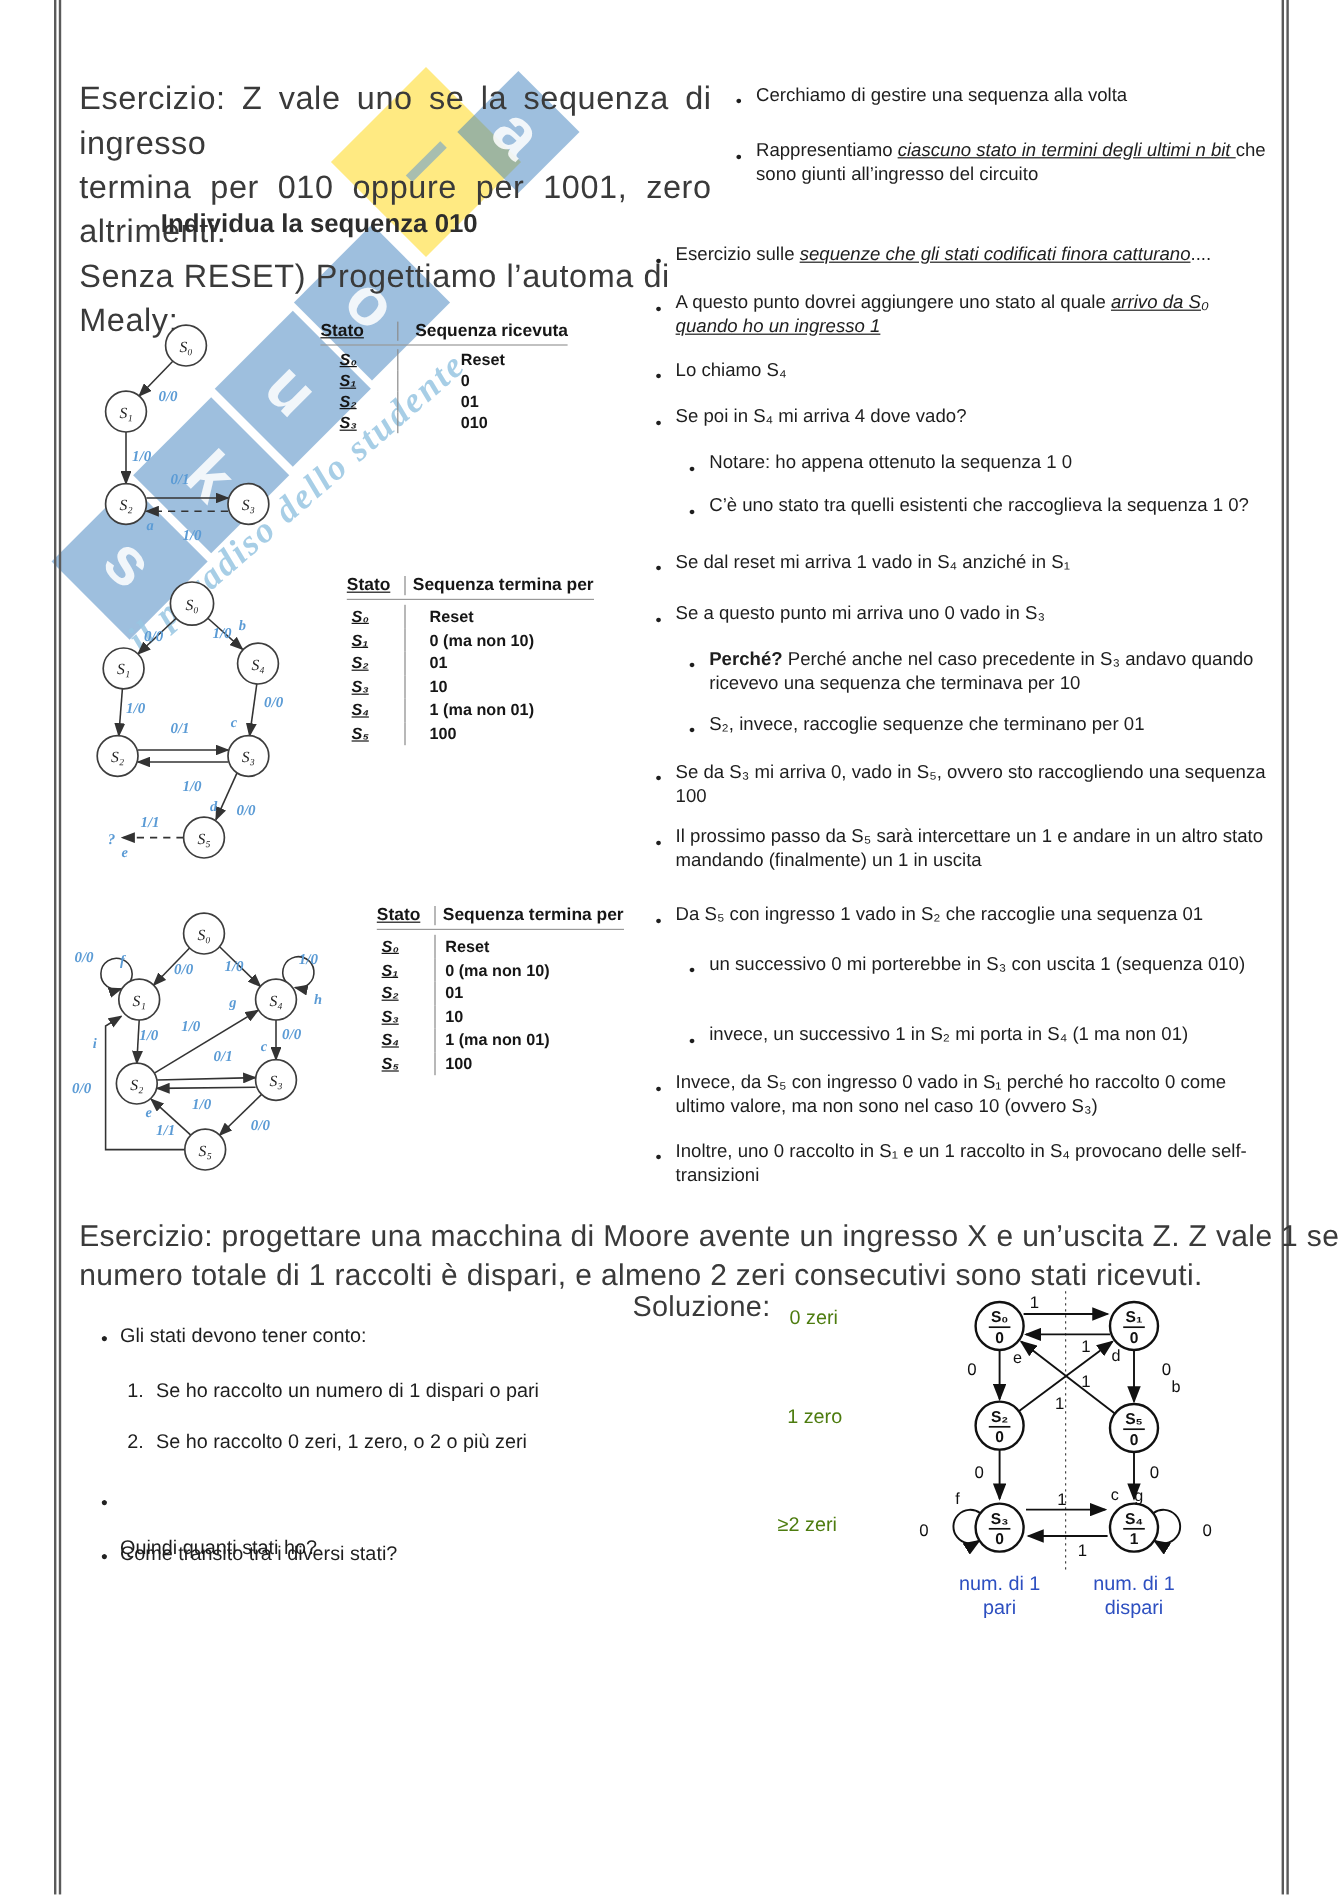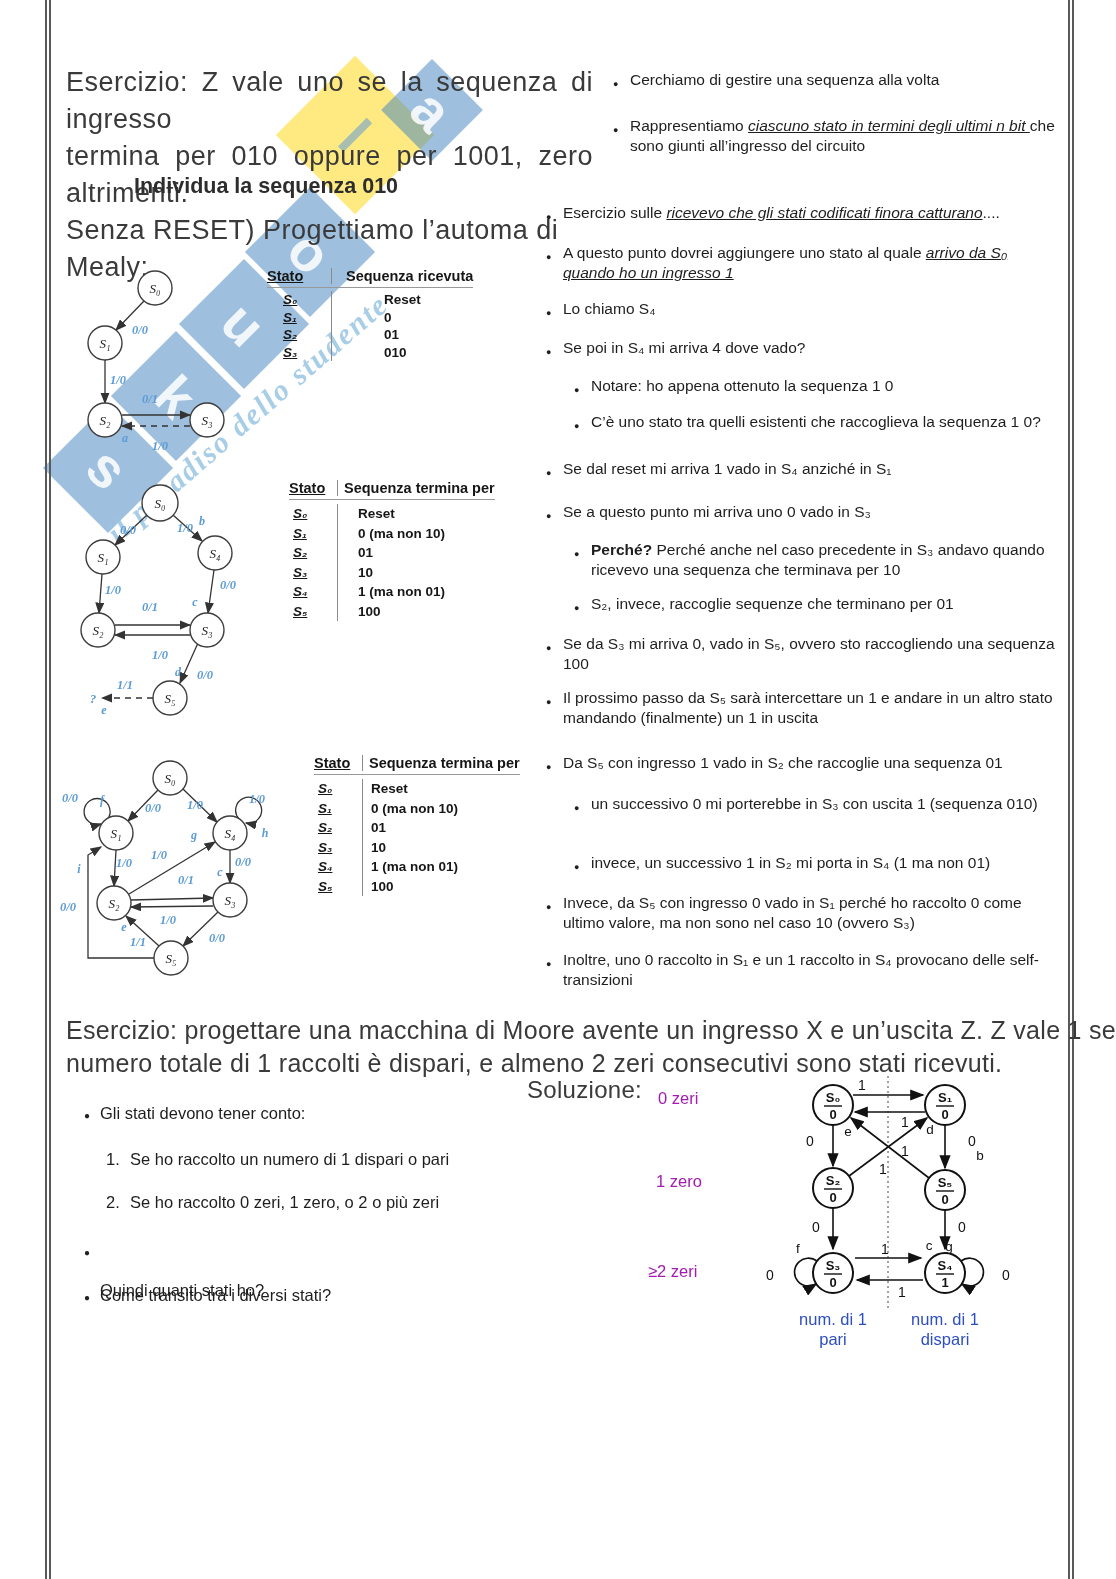--- a/index.html
+++ b/index.html
@@ -31,21 +31,21 @@
   
   .tbl{position:absolute;font-family:"Liberation Sans","DejaVu Sans",sans-serif;color:#161616;}
   .tbl .th{display:flex;font-weight:bold;font-size:14.5px;padding-bottom:3px;border-bottom:1.5px solid #999;}
   .tbl .trow{display:flex;font-weight:bold;font-size:13.5px;}
   .tc1,.th1{flex:0 0 auto;border-right:1.5px solid #8a8a8a;text-decoration:underline;}
   .tstate{font-style:italic;}
   
   .bottext{position:absolute;left:66px;font-size:25px;color:#3a3a3a;letter-spacing:0.3px;white-space:nowrap;}
   .bblt{position:absolute;font-size:16.5px;color:#1e1e1e;}
   .bdot{position:absolute;font-size:10px;}
-  .bluelbl{position:absolute;font-size:16.5px;color:#a21caf;}
+  .bluelbl{position:absolute;font-size:16.5px;color:#4d7c0f;}
   
   .st{font:italic 13px "Liberation Serif","DejaVu Serif",serif;fill:#222;}
   .lbl{font:italic bold 12.5px "Liberation Serif","DejaVu Serif",serif;fill:#5b9bd5;}
   .ltr{font:italic bold 12px "Liberation Serif","DejaVu Serif",serif;fill:#5b9bd5;}
   .mst{font:bold 13px "Liberation Sans",sans-serif;fill:#111;}
   .mnum{font:14px "Liberation Sans",sans-serif;fill:#111;}
   .mltr{font:13.5px "Liberation Sans",sans-serif;fill:#111;}
   .mcap{font:16.5px "Liberation Sans",sans-serif;fill:#2d4fc0;}
   svg{position:absolute;overflow:visible;}
   .edge{stroke:#333;stroke-width:1.3;fill:none;}
@@ -95,21 +95,21 @@
   <div class="blt l0" style="top:70px">
       <span class="dot">●</span>
       <span class="bt">Cerchiamo di gestire una sequenza alla volta</span>
     </div>
   <div class="blt l0" style="top:116px">
       <span class="dot">●</span>
     <span class="bt"><span>Rappresentiamo </span><span class="u-i">ciascuno stato in termini degli ultimi n bit </span><span>che sono giunti all’ingresso del circuito</span></span>
     </div>
   <div class="blt l1" style="top:203px">
       <span class="dot">●</span>
-    <span class="bt"><span>Esercizio sulle </span><span class="u-i">ricevevo che gli stati codificati finora catturano</span><span>....</span></span>
+    <span class="bt"><span>Esercizio sulle </span><span class="u-i">sequenze che gli stati codificati finora catturano</span><span>....</span></span>
     </div>
   <div class="blt l1" style="top:243px">
       <span class="dot">●</span>
     <span class="bt"><span>A questo punto dovrei aggiungere uno stato al quale </span><span class="u-i">arrivo da S₀ quando ho un ingresso 1</span></span>
     </div>
   <div class="blt l1" style="top:299px">
       <span class="dot">●</span>
       <span class="bt">Lo chiamo S₄</span>
     </div>
   <div class="blt l1" style="top:338px">

